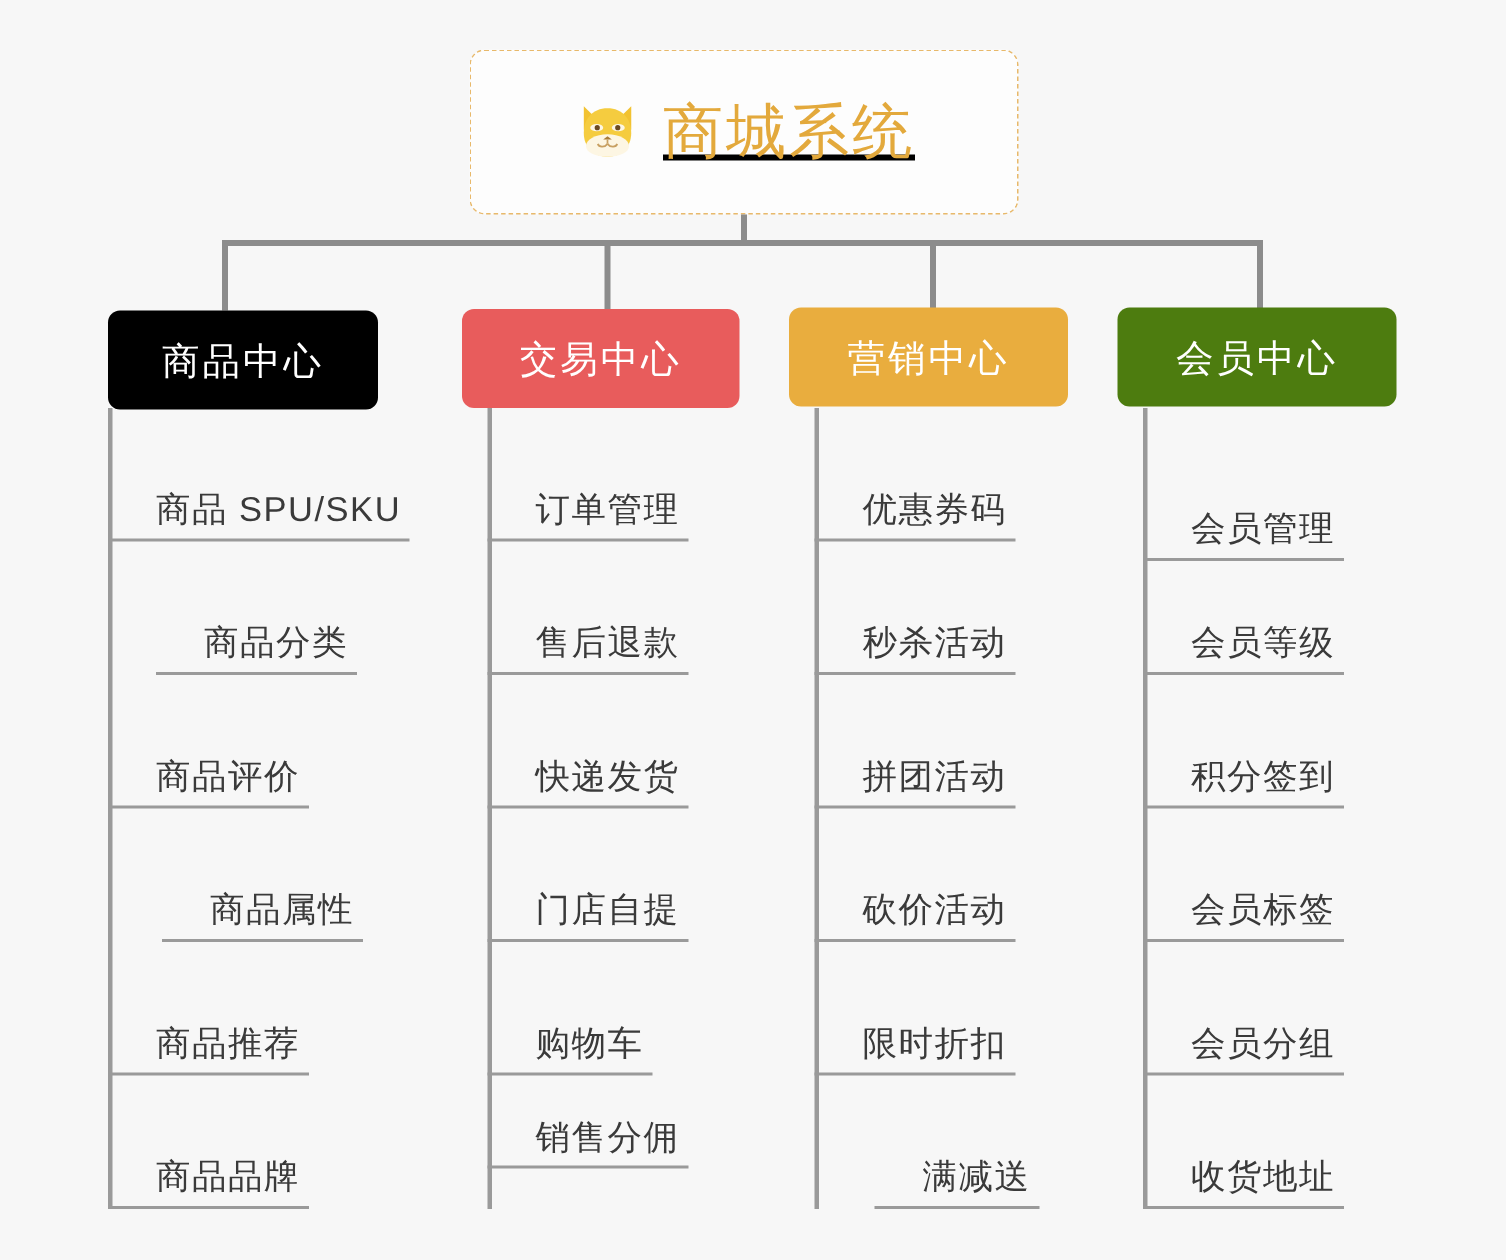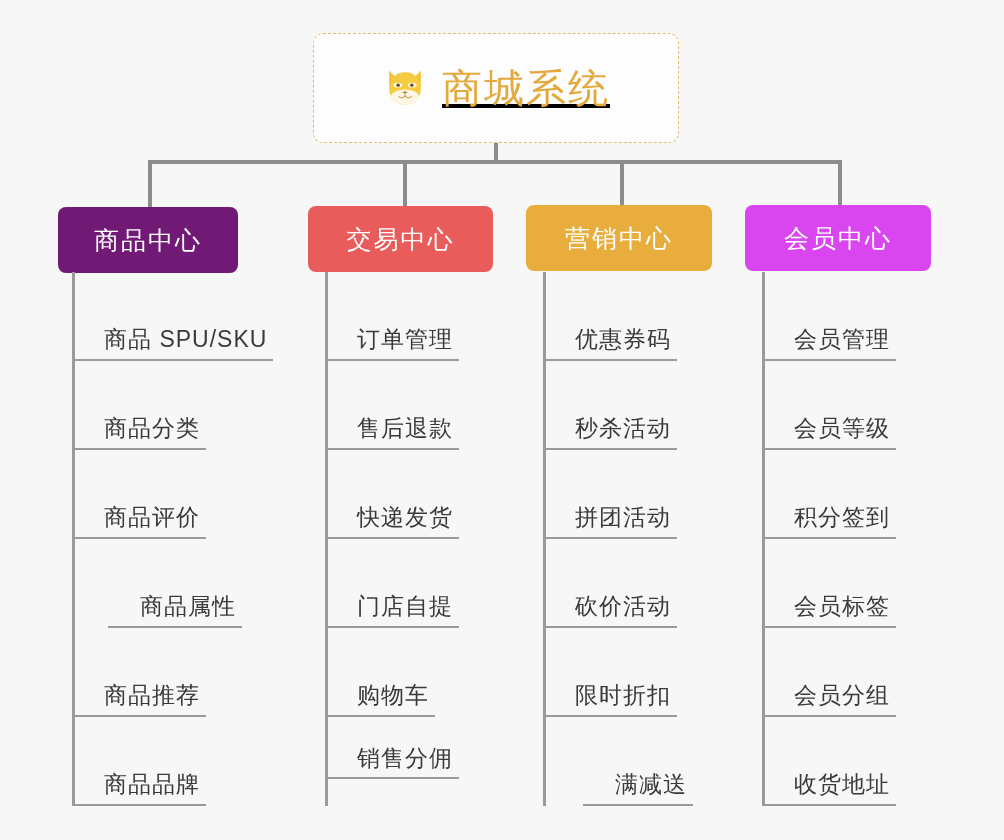--- a/index.html
+++ b/index.html
@@ -135,39 +135,39 @@
 
   <div class="conn conn-v" style="left: 494px; top: 143px; height: 19px; background: rgb(140, 140, 140);"></div>
 
   <div class="conn conn-h" style="left: 148px; top: 160px; width: 694px; background: rgb(140, 140, 140);"></div>
 
   <div class="conn conn-v" style="left: 148px; top: 160px; height: 47px; background: rgb(140, 140, 140);"></div>
   <div class="conn conn-v" style="left: 403px; top: 160px; height: 47px; background: rgb(140, 140, 140);"></div>
   <div class="conn conn-v" style="left: 620px; top: 160px; height: 47px; background: rgb(140, 140, 140);"></div>
   <div class="conn conn-v" style="left: 838px; top: 160px; height: 47px; background: rgb(140, 140, 140);"></div>
 
-  <div class="cat-box" style="left: 58px; top: 207px; width: 180px; background: #701a75;">
+  <div class="cat-box" style="left: 72px; top: 207px; width: 180px; background: #000000;">
     <span>商品中心</span>
   </div>
   <div class="cat-box" style="left: 526px; top: 205px; width: 186px; background: rgb(233, 173, 62);">
     <span>营销中心</span>
   </div>
   <div class="cat-box" style="left: 308px; top: 206px; width: 185px; background: rgb(232, 92, 92);">
     <span>交易中心</span>
   </div>
-  <div class="cat-box" style="left: 745px; top: 205px; width: 186px; background: #d946ef;">
+  <div class="cat-box" style="left: 745px; top: 205px; width: 186px; background: #4d7c0f;">
     <span>会员中心</span>
   </div>
 
   <div class="leaf-col" style="left:72px;">
     <div class="leaf-spine" style="height:534px;"></div>
     <div class="leaf-item" style="top:0px;">
       <span class="leaf-text">商品 SPU/SKU</span>
     </div>
-    <div class="leaf-item" style="top:89px;">
+    <div class="leaf-item" style="top:89px;padding-left:32px;">
       <span class="leaf-text">商品分类</span>
     </div>
     <div class="leaf-item" style="top:178px;">
       <span class="leaf-text">商品评价</span>
     </div>
     <div class="leaf-item" style="top:267px;margin-left:36px;">
       <span class="leaf-text">商品属性</span>
     </div>
     <div class="leaf-item" style="top:356px;">
       <span class="leaf-text">商品推荐</span>
@@ -216,21 +216,21 @@
     <div class="leaf-item" style="top:356px;">
       <span class="leaf-text">限时折扣</span>
     </div>
     <div class="leaf-item" style="top:445px;padding-left:40px;">
       <span class="leaf-text">满减送</span>
     </div>
   </div>
 
   <div class="leaf-col" style="left:762px;">
     <div class="leaf-spine" style="height:534px;"></div>
-    <div class="leaf-item" style="top:0px;justify-content:flex-end;">
+    <div class="leaf-item" style="top:13px;justify-content:flex-end;">
       <span class="leaf-text">会员管理</span>
     </div>
     <div class="leaf-item" style="top:89px;">
       <span class="leaf-text">会员等级</span>
     </div>
     <div class="leaf-item" style="top:178px;">
       <span class="leaf-text">积分签到</span>
     </div>
     <div class="leaf-item" style="top:267px;">
       <span class="leaf-text">会员标签</span>

